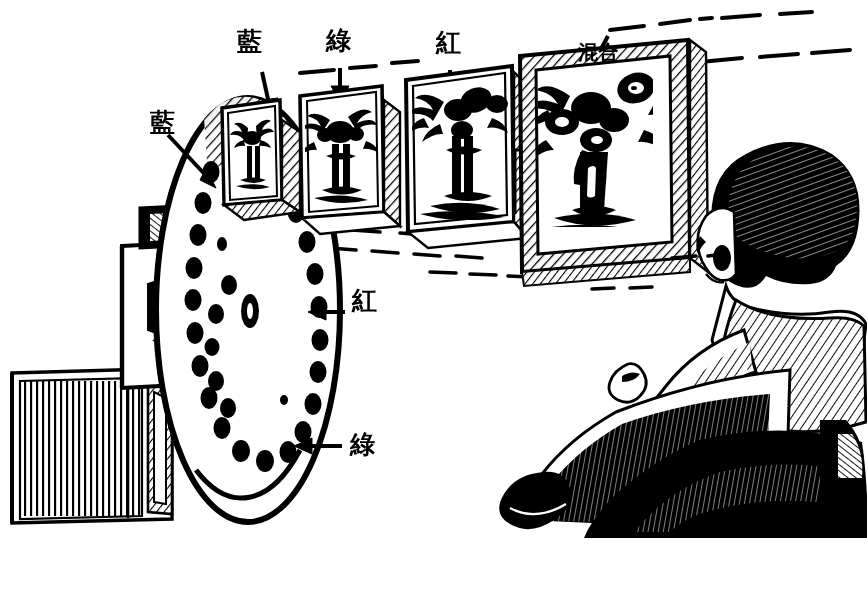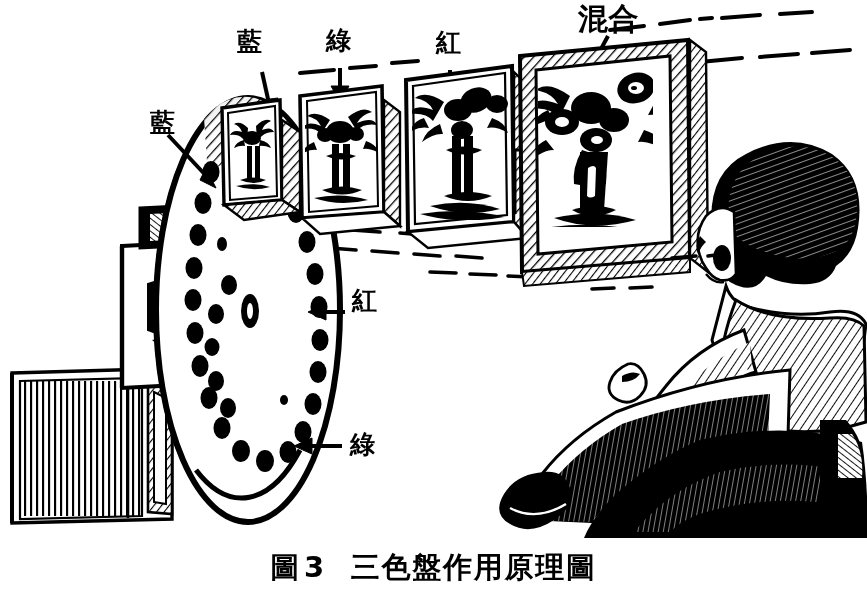--- a/index.html
+++ b/index.html
@@ -28,21 +28,21 @@
     position: absolute;
     font-family: "DejaVu Sans", sans-serif;
     font-weight: 700;
     color: #000000;
     line-height: 1;
     white-space: nowrap;
     letter-spacing: 0.02em;
   }
   .lbl-top { font-size: 25px; }
   .lbl-side { font-size: 25px; }
-  .lbl-mix  { font-size: 30px; }
+  .lbl-mix  { font-size: 20px; margin-top: 38px; }
   #caption {
     position: absolute;
     left: 0;
     top: 548px;
     width: 867px;
     text-align: center;
     font-family: "DejaVu Sans", sans-serif;
     font-weight: 700;
     font-size: 29px;
     color: #000000;
@@ -374,17 +374,14 @@
   <div class="cjk-label lbl-top" style="left:326px; top:28px;">綠</div>
 
   <div class="cjk-label lbl-top" style="left:436px; top:30px;">紅</div>
 
   <div class="cjk-label lbl-mix" style="left:578px; top:4px;">混合</div>
 
   <div class="cjk-label lbl-side" style="left:352px; top:288px;">紅</div>
 
   <div class="cjk-label lbl-side" style="left:350px; top:432px;">綠</div>
 
-  <div id="caption">
-    <span class="cap-num">圖3</span><span class="cap-gap"></span><span>三色盤作用原理圖</span>
-  </div>
 
 </div>
 
 </body></html>

